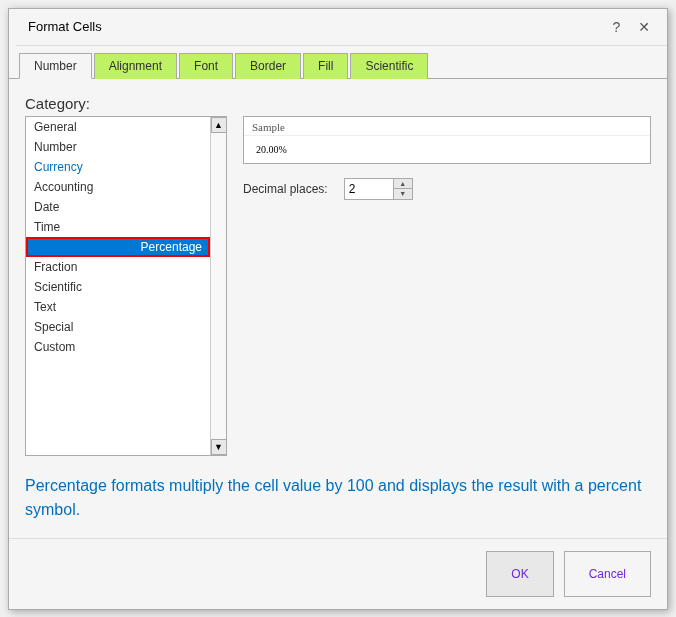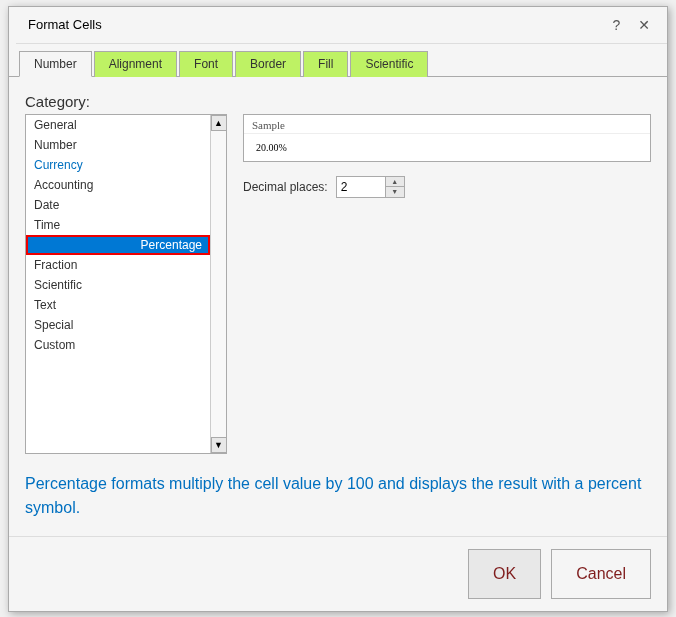--- a/index.html
+++ b/index.html
@@ -183,21 +183,21 @@
 
     .sample-value {
       padding: 8px 12px;
       font-size: 10px;
       color: #000;
     }
 
     .decimal-row {
       display: flex;
       align-items: center;
-      gap: 8px;
+      gap: 16px;
       margin-top: 6px;
     }
 
     .decimal-label {
       font-size: 12px;
       color: #333;
       text-decoration: underline dotted;
       text-decoration-color: transparent;
     }
 
@@ -254,22 +254,22 @@
       gap: 10px;
       border-top: 1px solid #ddd;
       background: #f5f5f5;
     }
 
     .footer-btn {
       padding: 15px 24px;
       border: 1px solid #aaa;
       background: #f5f5f5;
       cursor: pointer;
-      font-size: 16px;
-      color: #7f1d1d;
+      font-size: 12px;
+      color: #6d28d9;
     }
     .footer-btn.primary { background: #e8e8e8; }
   </style>
 </head>
 <body>
 
 <div class="dialog">
 
   <div class="title-bar">
     <span class="title-bar-left">Format Cells</span>

